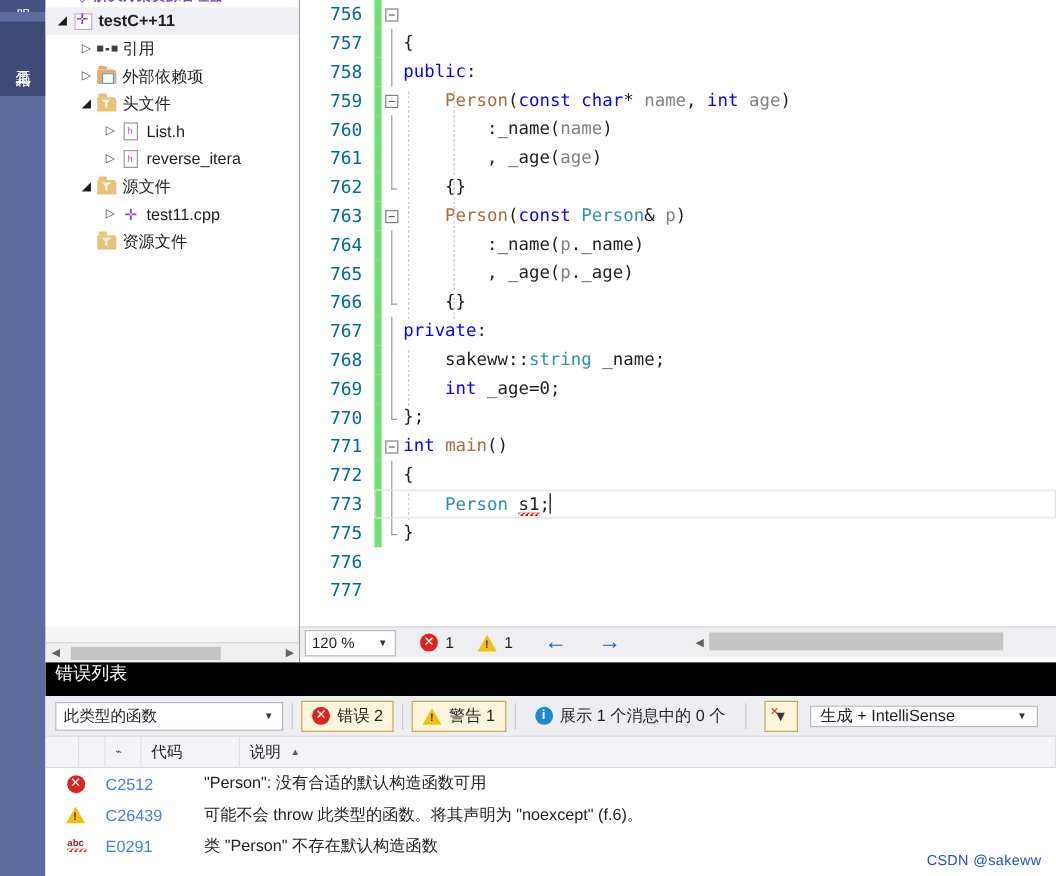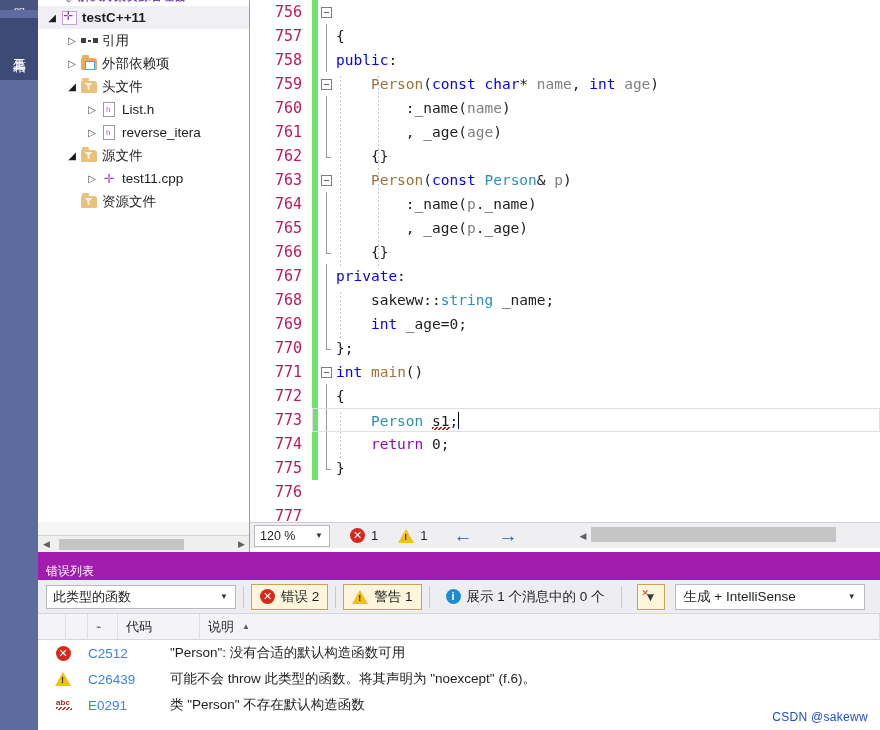--- a/index.html
+++ b/index.html
@@ -121,21 +121,21 @@
     background: #ffffff; overflow: hidden;
   }
   #editor-inner { position:relative; width: 630px; height: 522px; }
   .code-line {
     position: relative; height: 24px; display: flex; align-items: center;
     font-family: "DejaVu Sans Mono", "Liberation Mono", monospace;
     font-size: 14.5px; white-space: pre;
   }
   .ln {
     width: 62px; flex: 0 0 62px; text-align: right; padding-right: 10px;
-    color: #be185d; font-family: "DejaVu Sans Mono","Liberation Mono", monospace;
+    color: #0369a1; font-family: "DejaVu Sans Mono","Liberation Mono", monospace;
     font-size: 15px;
   }
   .changebar { width: 6px; flex: 0 0 6px; height: 24px; background: transparent; }
   .changebar.green { background: #6fe26f; }
   .fold {
     width: 16px; flex: 0 0 16px; height: 24px;
     display: flex; align-items: center; justify-content: center;
   }
   .fold .boxminus {
     width: 11px; height: 11px; border: 1px solid #808080; background: #fff;
@@ -207,23 +207,23 @@
   #editor-hscroll .et { flex:1;height:25px;position:relative;}
   #editor-hscroll .eth { position:absolute;left:0;top:4px;width:245px;height:15px;background:#c5c5c5;}
 
   
   #errorlist {
     position: absolute; left: 38px; top: 552px; width: 842px; height: 178px;
     background: #ffffff;
   }
   #el-titlebar {
     position:absolute; left:0; top:0; width:842px; height:28px;
-    background:#a21caf; color:#fff;
-    display:flex; align-items:flex-end; padding-left:8px;
-    font-size:12px;
+    background:#000000; color:#fff;
+    display:flex; align-items:flex-start; padding-left:8px;
+    font-size:15px;
   }
   #el-toolbar {
     position:absolute; left:0; top:28px; width:842px; height:34px;
     background:#eeeef2; border-bottom:1px solid #d6d6de;
     display:flex; align-items:center; padding-left:8px; gap:0;
   }
   #scope-combo {
     width:190px;height:24px;background:#fff;border:1px solid #b9b9c2;
     display:flex;align-items:center;font-size:13px;padding-left:6px;position:relative;color:#1e1e1e;
   }
@@ -239,21 +239,21 @@
     width:15px;height:15px;border-radius:50%;background:#1d8bd1;color:#fff;
     display:flex;align-items:center;justify-content:center;font-size:11px;font-weight:bold;line-height:1;
   }
   #filter-btn {
     width:28px;height:26px;border:1px solid #c8a64a;background:#fdf6dd;
     display:flex;align-items:center;justify-content:center;margin-left:8px;position:relative;
   }
   #filter-btn .fglyph{font-size:12px;color:#3a3a3a;line-height:1;}
   #filter-btn .fx{position:absolute;left:4px;top:3px;font-size:9px;color:#c03a2b;font-weight:bold;}
   #build-combo {
-    width:190px;height:26px;background:#fff;border:1px solid #b9b9c2;
+    width:190px;height:18px;background:#fff;border:1px solid #b9b9c2;
     display:flex;align-items:center;font-size:13.5px;padding-left:8px;position:relative;
     margin-left:10px;color:#1e1e1e;
   }
   #build-combo .cb-arrow{position:absolute;right:8px;font-size:8px;color:#333;}
 
   #el-colheader {
     position:absolute; left:0; top:62px; width:842px; height:26px;
     background:#f4f4f8; border-bottom:1px solid #d6d6de;
     display:flex; align-items:center; font-size:13px; color:#1e1e1e;
   }
@@ -409,21 +409,20 @@
         <div class="code-line"><span class="ln">764</span><span class="changebar green"></span><span class="fold"><span class="vline"></span></span><span class="code-text"><span class="guide" style="left:6px"></span><span class="guide" style="left:44px"></span><span class="k-plain">&nbsp;&nbsp;&nbsp;&nbsp;&nbsp;&nbsp;&nbsp;&nbsp;:_name</span><span class="k-plain">(</span><span class="k-param">p</span><span class="k-plain">._name</span><span class="k-plain">)</span></span></div>
         <div class="code-line"><span class="ln">765</span><span class="changebar green"></span><span class="fold"><span class="vline"></span></span><span class="code-text"><span class="guide" style="left:6px"></span><span class="guide" style="left:44px"></span><span class="k-plain">&nbsp;&nbsp;&nbsp;&nbsp;&nbsp;&nbsp;&nbsp;&nbsp;,&nbsp;_age</span><span class="k-plain">(</span><span class="k-param">p</span><span class="k-plain">._age</span><span class="k-plain">)</span></span></div>
         <div class="code-line"><span class="ln">766</span><span class="changebar green"></span><span class="fold"><span class="vline-end"></span></span><span class="code-text"><span class="guide" style="left:6px"></span><span class="guide" style="left:44px"></span><span class="k-plain">&nbsp;&nbsp;&nbsp;&nbsp;{}</span></span></div>
         <div class="code-line"><span class="ln">767</span><span class="changebar green"></span><span class="fold"><span class="vline"></span></span><span class="code-text"><span class="k-blue">private</span><span class="k-plain">:</span></span></div>
         <div class="code-line"><span class="ln">768</span><span class="changebar green"></span><span class="fold"><span class="vline"></span></span><span class="code-text"><span class="guide" style="left:6px"></span><span class="k-plain">&nbsp;&nbsp;&nbsp;&nbsp;sakeww::</span><span class="k-class">string</span><span class="k-plain">&nbsp;_name;</span></span></div>
         <div class="code-line"><span class="ln">769</span><span class="changebar green"></span><span class="fold"><span class="vline"></span></span><span class="code-text"><span class="guide" style="left:6px"></span><span class="k-plain">&nbsp;&nbsp;&nbsp;&nbsp;</span><span class="k-blue">int</span><span class="k-plain">&nbsp;_age=0;</span></span></div>
         <div class="code-line"><span class="ln">770</span><span class="changebar green"></span><span class="fold"><span class="vline-end"></span></span><span class="code-text"><span class="k-plain">};</span></span></div>
         <div class="code-line"><span class="ln">771</span><span class="changebar green"></span><span class="fold"><span class="boxminus"></span></span><span class="code-text"><span class="k-blue">int</span><span class="k-plain">&nbsp;</span><span class="k-func">main</span><span class="k-plain">()</span></span></div>
         <div class="code-line"><span class="ln">772</span><span class="changebar green"></span><span class="fold"><span class="vline"></span></span><span class="code-text"><span class="k-plain">{</span></span></div>
         <div class="code-line"><span class="ln">773</span><span class="changebar green"></span><span class="fold"><span class="vline"></span></span><span class="code-text"><span class="guide" style="left:6px"></span><span class="k-plain">&nbsp;&nbsp;&nbsp;&nbsp;</span><span class="k-class">Person</span><span class="k-plain">&nbsp;</span><span class="k-plain squiggle">s1</span><span class="k-plain">;</span><span class="caret"></span></span></div>
-        <div class="code-line"><span class="ln">774</span><span class="changebar green"></span><span class="fold"><span class="vline"></span></span><span class="code-text"><span class="guide" style="left:6px"></span><span class="k-plain">&nbsp;&nbsp;&nbsp;&nbsp;</span><span class="k-ctrl">return</span><span class="k-plain">&nbsp;0;</span></span></div>
         <div class="code-line"><span class="ln">775</span><span class="changebar green"></span><span class="fold"><span class="vline-end"></span></span><span class="code-text"><span class="k-plain">}</span></span></div>
         <div class="code-line"><span class="ln">776</span><span class="changebar"></span><span class="fold"></span><span class="code-text"></span></div>
         <div class="code-line"><span class="ln">777</span><span class="changebar"></span><span class="fold"></span><span class="code-text"></span></div>
         <div class="cur-line-box" style="top: 408px; left: 62px;"></div>
       </div>
   </div>
 
   <div id="editor-statusbar">
     <div id="zoom-combo">
       <span>120 %</span>

